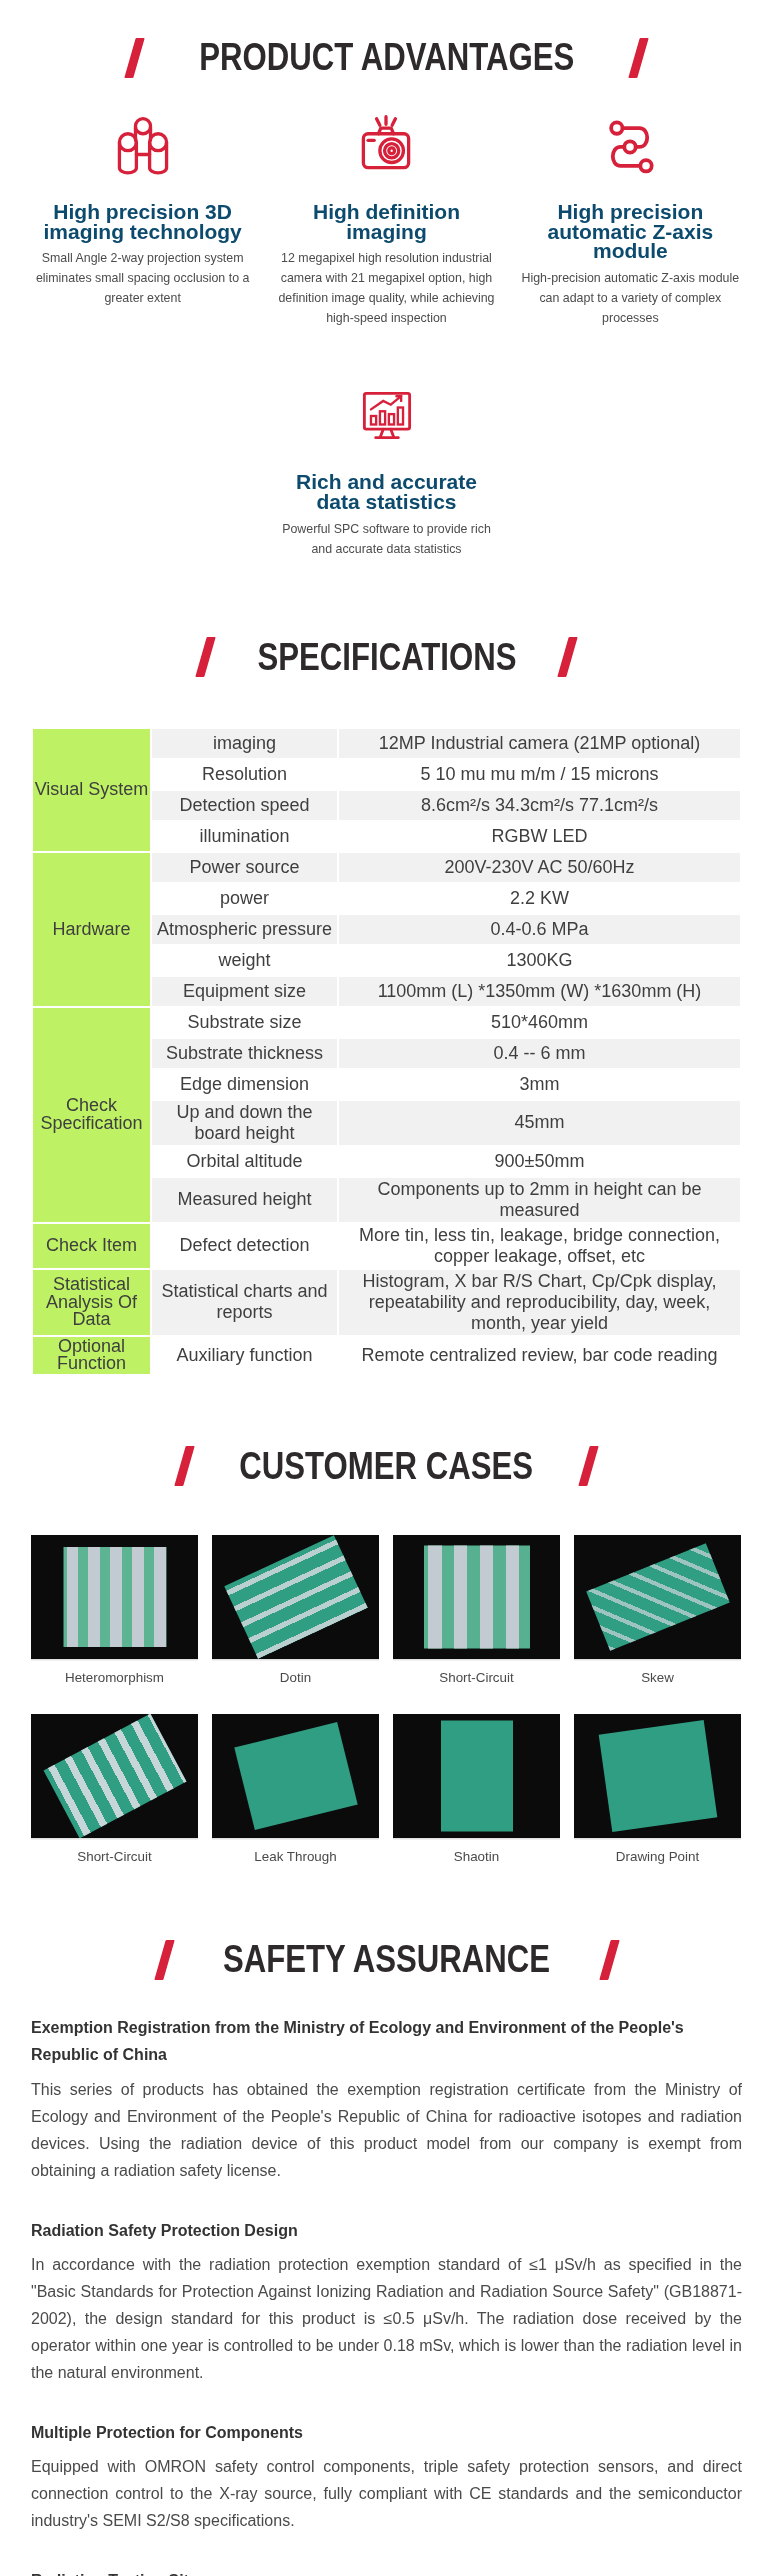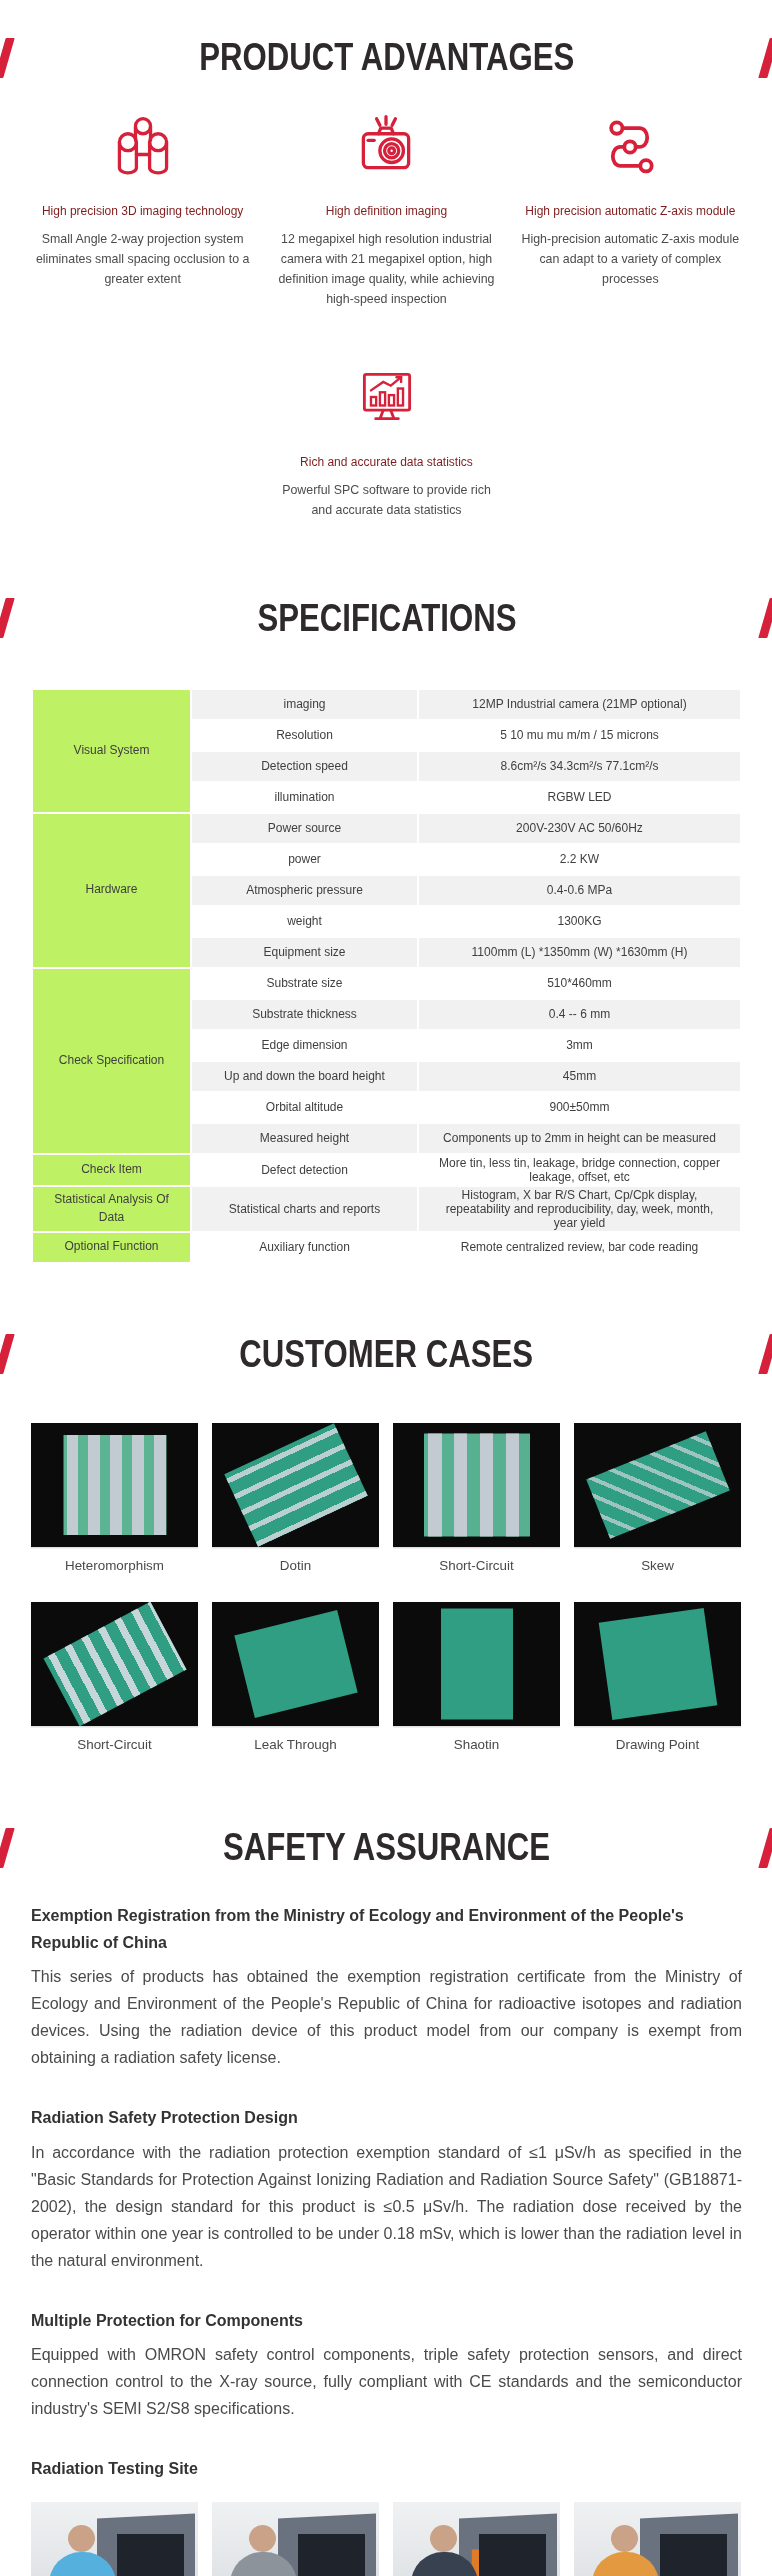--- a/index.html
+++ b/index.html
@@ -1,39 +1,39 @@
 <!DOCTYPE html>
 <html style="font-size:8.2px"><head>
 <meta charset="utf-8">
 <style>
   html,body{margin:0;padding:0;}
   body{width:773px;height:2577px;overflow:hidden;background:#fff;
        font-family:"Liberation Sans",sans-serif;color:#4a4a4a;}
   .container{margin:0 31px;width:711px;}
 
   
-  .section-header{display:flex;justify-content:space-between;align-items:center;gap:18.5px;height:45px;}
+  .section-header{display:flex;justify-content:center;align-items:center;gap:18.5px;height:45px;}
   .section-header .htext{font-size:38px;font-weight:700;color:#2e2a2b;letter-spacing:0;
        transform:scaleX(.82);white-space:nowrap;}
   .slash{width:8.8px;height:40px;background:#d7203a;transform:skewX(-16deg);border-radius:1px;flex:0 0 auto;}
 
   
   .adv-grid{display:flex;justify-content:center;gap:20.6px;margin-top:32px;}
   .adv-grid.row2{gap:49px;margin-top:54px;}
   .adv{width:227px;text-align:center;}
   .adv .icon-wrap{height:67px;display:flex;justify-content:center;align-items:flex-end;}
   .adv svg{height:66px;width:auto;}
-  .adv h3{font-size:12px;line-height:19.6px;margin:23px 0 7.2px;color:#7f1d1d;font-weight:400;}
+  .adv h3{font-size:21px;line-height:19.6px;margin:23px 0 7.2px;color:#0c4a6e;font-weight:700;}
   .adv p{font-size:12.4px;line-height:20px;margin:0;color:#4c4c4c;}
 
   
   .sec-spec{margin-top:76px;}
   table.spec{border-collapse:collapse;width:711px;margin-top:47px;table-layout:fixed;}
   table.spec td{border:2.1px solid #fff;text-align:center;vertical-align:middle;
-       font-size:12px;color:#3f3f3f;height:27px;padding:1px 20px;}
+       font-size:18px;color:#3f3f3f;height:27px;padding:1px 0;}
   td.cat{background:#bef264;width:117px;font-size:13px;line-height:17.5px;color:#3c3c3c;}
   td.p{width:185px;}
   tr:nth-child(odd) td.p, tr:nth-child(odd) td.v{background:#f1f1f1;}
 
   
   .sec-cases{margin-top:68px;}
   .cases-grid{display:flex;gap:14px;margin-top:46px;}
   .cases-grid.row2{margin-top:29px;}
   .case{width:167px;}
   .case .img{height:124px;background:#0b0b0b;position:relative;overflow:hidden;box-shadow:0 1.5px 0 rgba(0,0,0,.12);}

